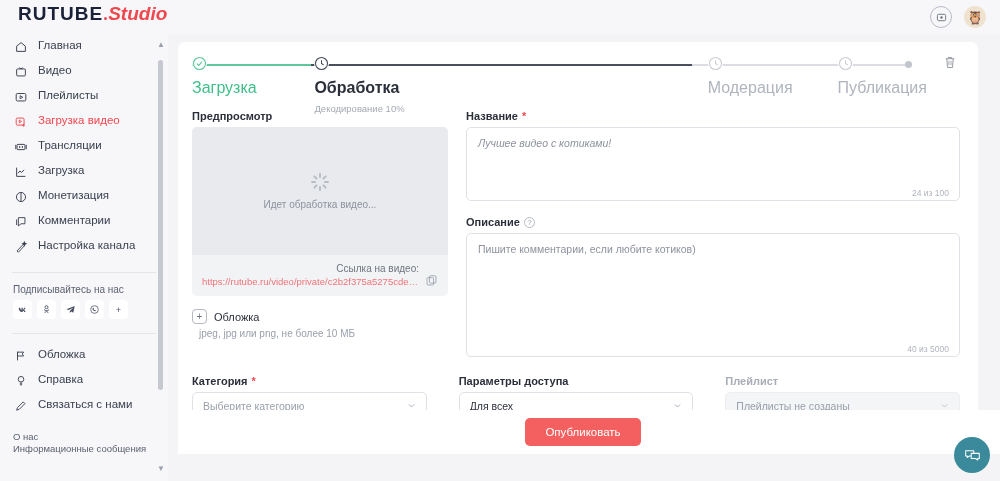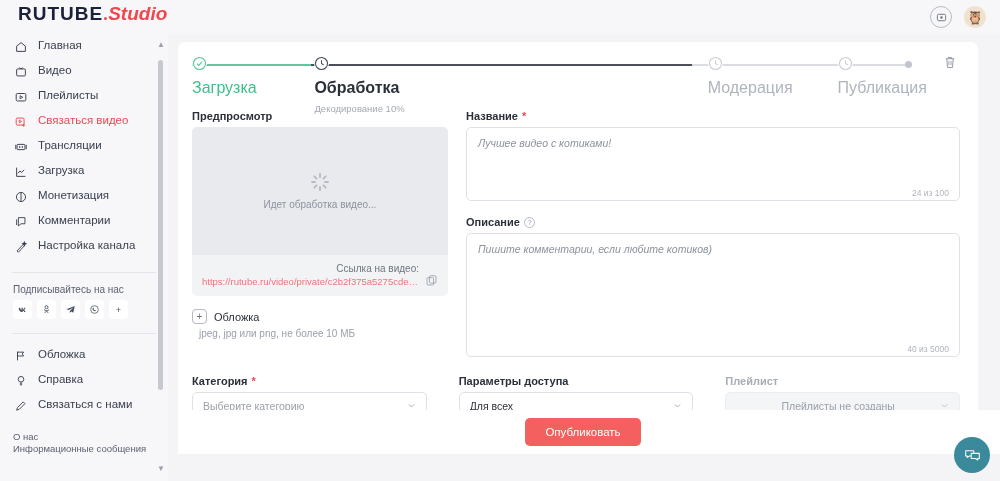--- a/index.html
+++ b/index.html
@@ -190,38 +190,38 @@
     font-size: 10px; color: #6a707d; cursor: pointer;
   }
   .cover-title { font-size: 11px; color: #2b2f3a; }
   .cover-hint { font-size: 10px; color: #9aa0ab; margin-top: 4px; padding-left: 7px; }
 
   .ta-wrap { position: relative; }
   .ta {
     width: 100%; border: 1px solid #e0e1e6; border-radius: 5px;
     background: #fff; font-family: "Liberation Sans", sans-serif;
     font-size: 10.5px; color: #8d929d; padding: 9px 11px;
-    resize: none; outline: none; font-style: italic;
+    resize: none; outline: none;
   }
   .ta.title-ta { height: 74px; font-style: italic; }
   .ta.desc-ta { height: 124px; }
   .counter {
     position: absolute; right: 11px; bottom: 7px;
     font-size: 8.5px; color: #b0b4be;
   }
 
   .row3 { display: flex; gap: 32px; margin-top: 14px; }
   .f3 { flex: 1; min-width: 0; }
   .f3.pl .flabel { color: #a8acb5; }
   .select {
     height: 27px; border: 1px solid #e0e1e6; border-radius: 5px;
     background: #fff; display: flex; align-items: center;
     padding: 0 10px; font-size: 10.5px; color: #9aa0ab; cursor: pointer;
   }
-  .select.disabled { background: #f4f5f7; border-color: #eceef1; text-align: center; }
+  .select.disabled { background: #f4f5f7; border-color: #eceef1; }
   .select .val { flex: 1; white-space: nowrap; overflow: hidden; text-overflow: ellipsis; }
   .select .val.filled { color: #2b2f3a; }
   .chev { width: 9px; height: 9px; flex: none; }
 
   .row4 { display: flex; gap: 18px; margin-top: 13px; }
   .toggle-label { font-size: 11px; font-weight: bold; display: flex; align-items: center; gap: 4px; color: #2b2f3a; }
   .toggle {
     margin-top: 7px; width: 26px; height: 13px; border-radius: 8px;
     background: #dfe1e6; position: relative; cursor: pointer;
   }
@@ -308,21 +308,21 @@
       </div>
 
       <div class="nav-item active">
         <span class="ic">
           <svg width="14" height="14" viewBox="0 0 16 16">
               <rect x="2.5" y="3.5" width="9" height="8" rx="1.4" fill="none" stroke="#f0474e" stroke-width="1.1"></rect>
               <path d="M6 5.8l2.6 1.6L6 9z" fill="none" stroke="#f0474e" stroke-width="1"></path>
               <path d="M11 10.2v3M9.5 11.7h3" stroke="#f0474e" stroke-width="1.1" fill="none"></path>
             </svg>
         </span>
-        <span>Связаться видео</span>
+        <span>Загрузка видео</span>
       </div>
 
       <div class="nav-item">
         <span class="ic">
           <svg width="14" height="14" viewBox="0 0 16 16">
               <rect x="3.5" y="5" width="9" height="6" rx="1" fill="none" stroke="#3a4050" stroke-width="1.1"></rect>
               <path d="M2 5.5v5M14 5.5v5M6.5 6.8v2.4M9.5 6.8v2.4" stroke="#3a4050" stroke-width="1.1"></path>
             </svg>
         </span>
         <span>Трансляции</span>

